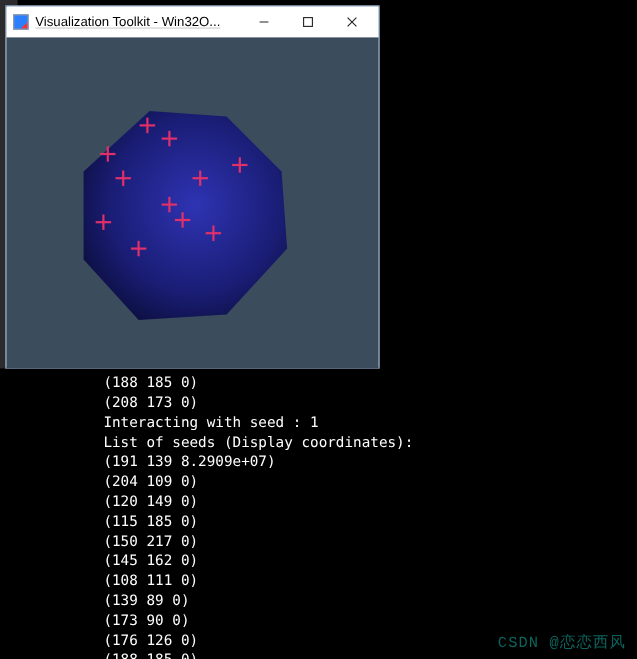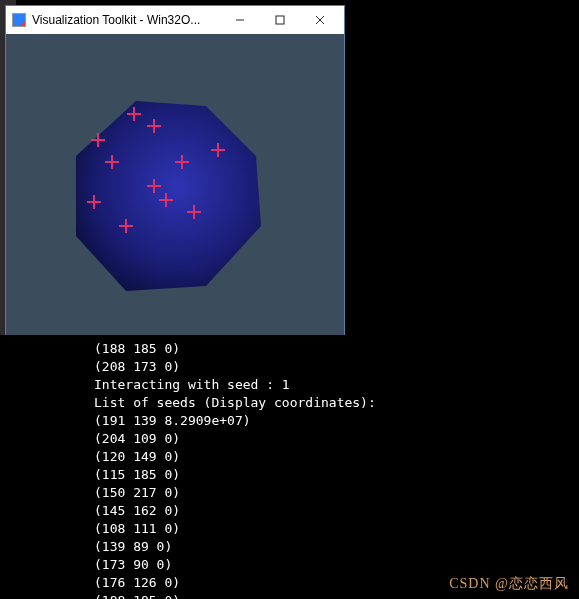--- a/index.html
+++ b/index.html
@@ -18,21 +18,21 @@
   .vs-tab { display: flex; align-items: center; gap: 6px; padding: 0 10px; background: #1e1e1e; border-top: 1px solid #3f3f46; border-right: 1px solid #3f3f46; color: #ddd; white-space: nowrap; }
   .vs-tab.active { background: #0e639c; color: #fff; }
   .vs-tab .close-x { color: #ccc; }
   .vs-editor { position: absolute; top: 112px; left: 350px; right: 0; bottom: 0; background: #1e1e1e; padding: 8px; color: #dcdcdc; font-family: Consolas, monospace; font-size: 13px; white-space: pre; }
   .vs-editor-text { padding-top: 50px; }
 
   
   .console { position: absolute; left: 16px; top: 0; width: 579px; height: 599px; background: #000; color: #fff; font-family: "SimSun","NSimSun",Consolas,monospace; font-size: 13px; line-height: 18px; padding: 340px 0 0 78px; white-space: pre; }
 
   
-  .vtk-window { position: absolute; left: 5px; top: 5px; width: 340px; height: 330px; background: #fff; border: 1px solid #5a7fa0; box-shadow: 4px 4px 8px rgba(0,0,0,0.4); }
+  .vtk-window { position: absolute; left: 5px; top: 5px; width: 340px; height: 330px; background: #fff; border: 1px solid #5a7fa0; box-shadow: 4px 4px 8px rgba(0,0,0,0.4); text-decoration: underline; }
   .vtk-titlebar { height: 28px; display: flex; align-items: center; padding: 0 4px 0 6px; background: #fff; color: #000; font-size: 12px; }
   .vtk-icon { width: 14px; height: 14px; margin-right: 6px; display: inline-block; background:
     linear-gradient(45deg,#2a7fff 25%, transparent 25%),
     linear-gradient(-45deg,#ff3030 25%, transparent 25%),
     #2a7fff; border: 1px solid #999; }
   .vtk-title { flex: 1; white-space: nowrap; overflow: hidden; text-overflow: ellipsis; }
   .vtk-sysbtns { display: flex; }
   .vtk-sysbtn { width: 40px; height: 22px; display: flex; align-items: center; justify-content: center; color: #222; font-size: 12px; }
   .vtk-sysbtn svg { width: 10px; height: 10px; stroke: #222; stroke-width: 1; fill: none; }
   .vtk-canvas { position: relative; height: 301px; background: #3b4c5c; overflow: hidden; }
@@ -41,21 +41,21 @@
   .octagon { position: absolute; left: 60px; top: 62px; width: 200px; height: 200px; }
   .octagon svg { width: 100%; height: 100%; }
 
   
   .cross { position: absolute; width: 14px; height: 14px; pointer-events: none; }
   .cross::before, .cross::after { content: ""; position: absolute; background: #e0306a; }
   .cross::before { left: 6px; top: 0; width: 2px; height: 14px; }
   .cross::after  { top: 6px; left: 0; height: 2px; width: 14px; }
 
   
-  .watermark { position: absolute; right: 10px; bottom: 6px; color: #fdba74; font-size: 14px; font-family: Liberation Serif, serif; letter-spacing: 1px; opacity: 0.85; }
+  .watermark { position: absolute; right: 10px; bottom: 6px; color: #0f766e; font-size: 14px; font-family: Liberation Mono, monospace; letter-spacing: 1px; opacity: 0.85; }
 </style>
 </head>
 <body>
 
 <div class="root">
 
   <div class="vs">
     <div class="vs-menubar">
       <span>团队(M)</span>
       <span>工具(T)</span>

